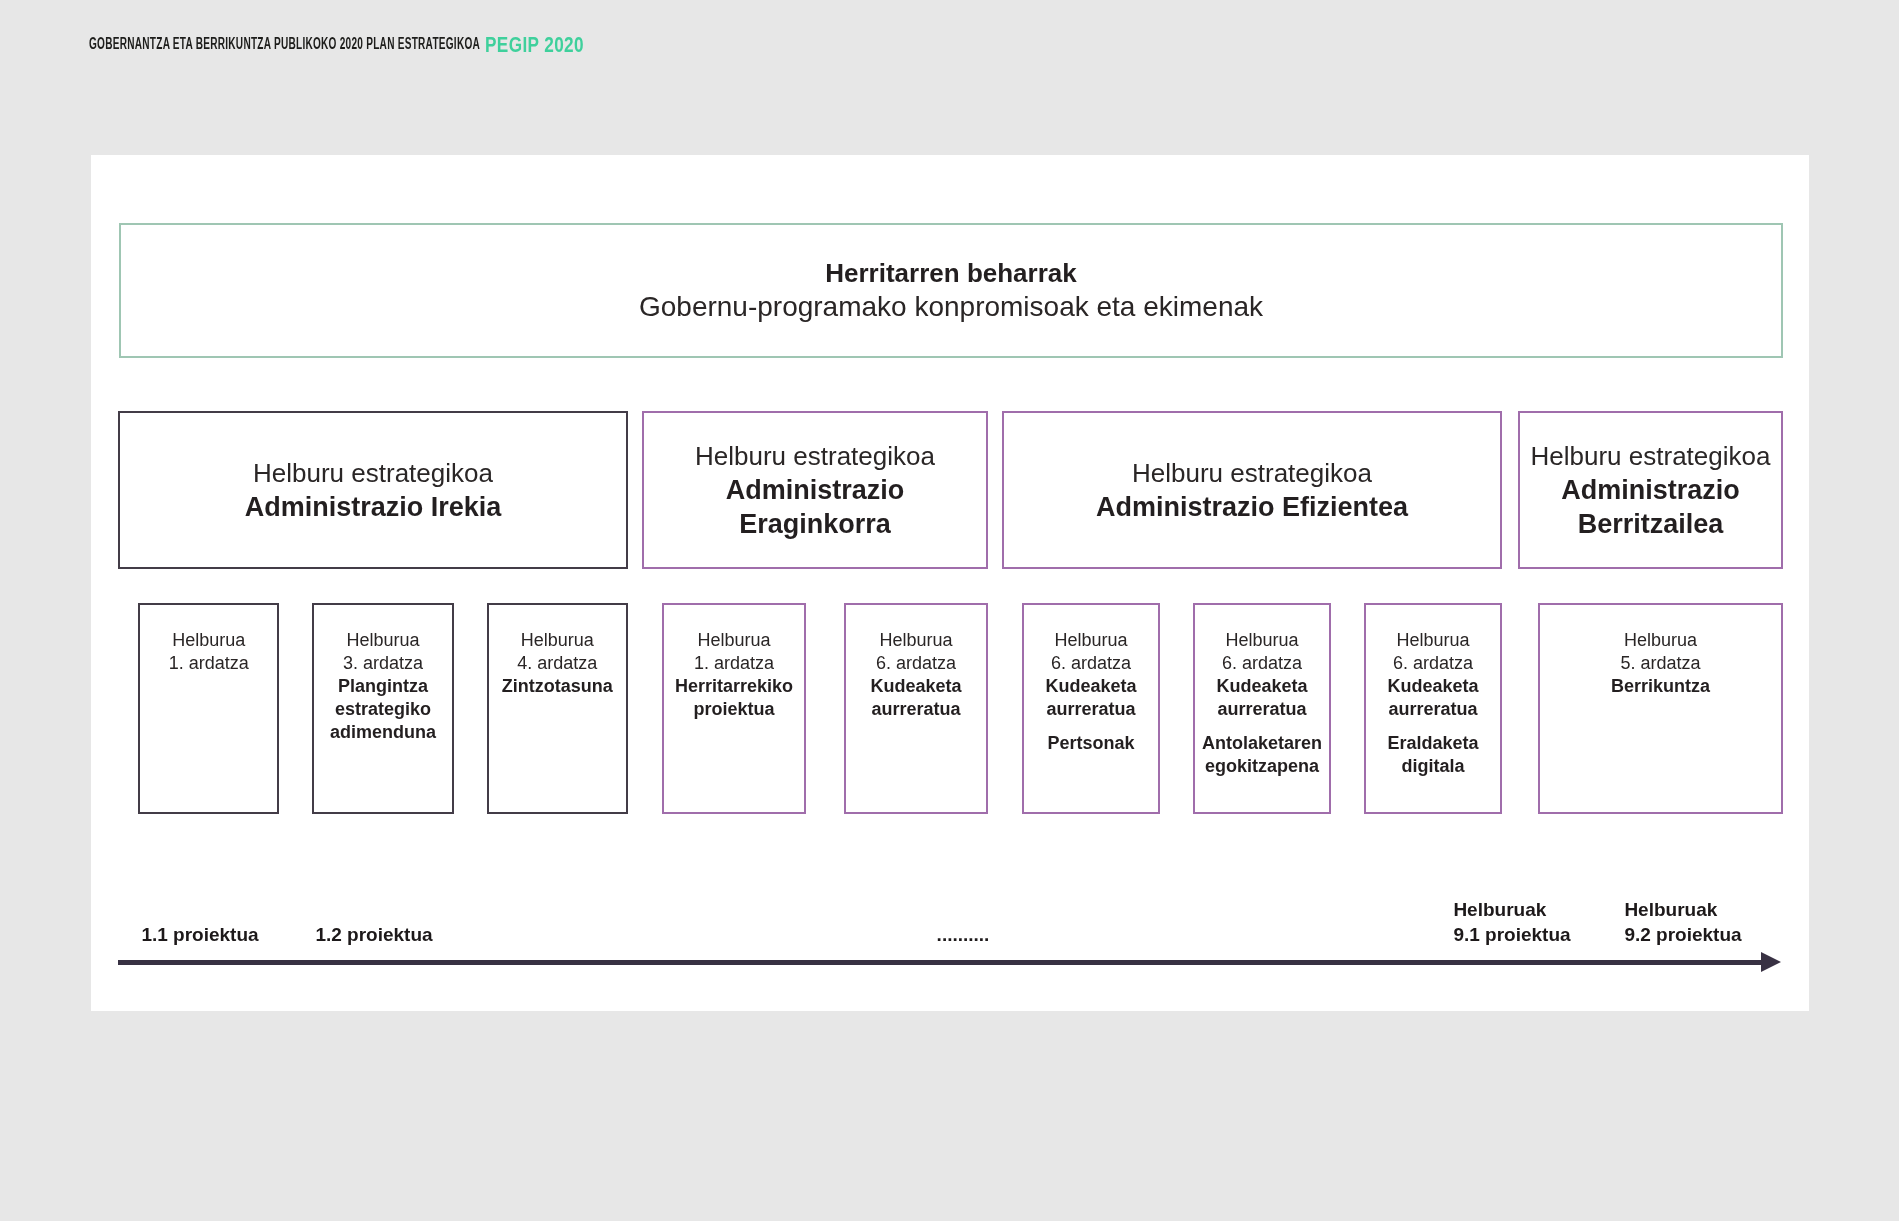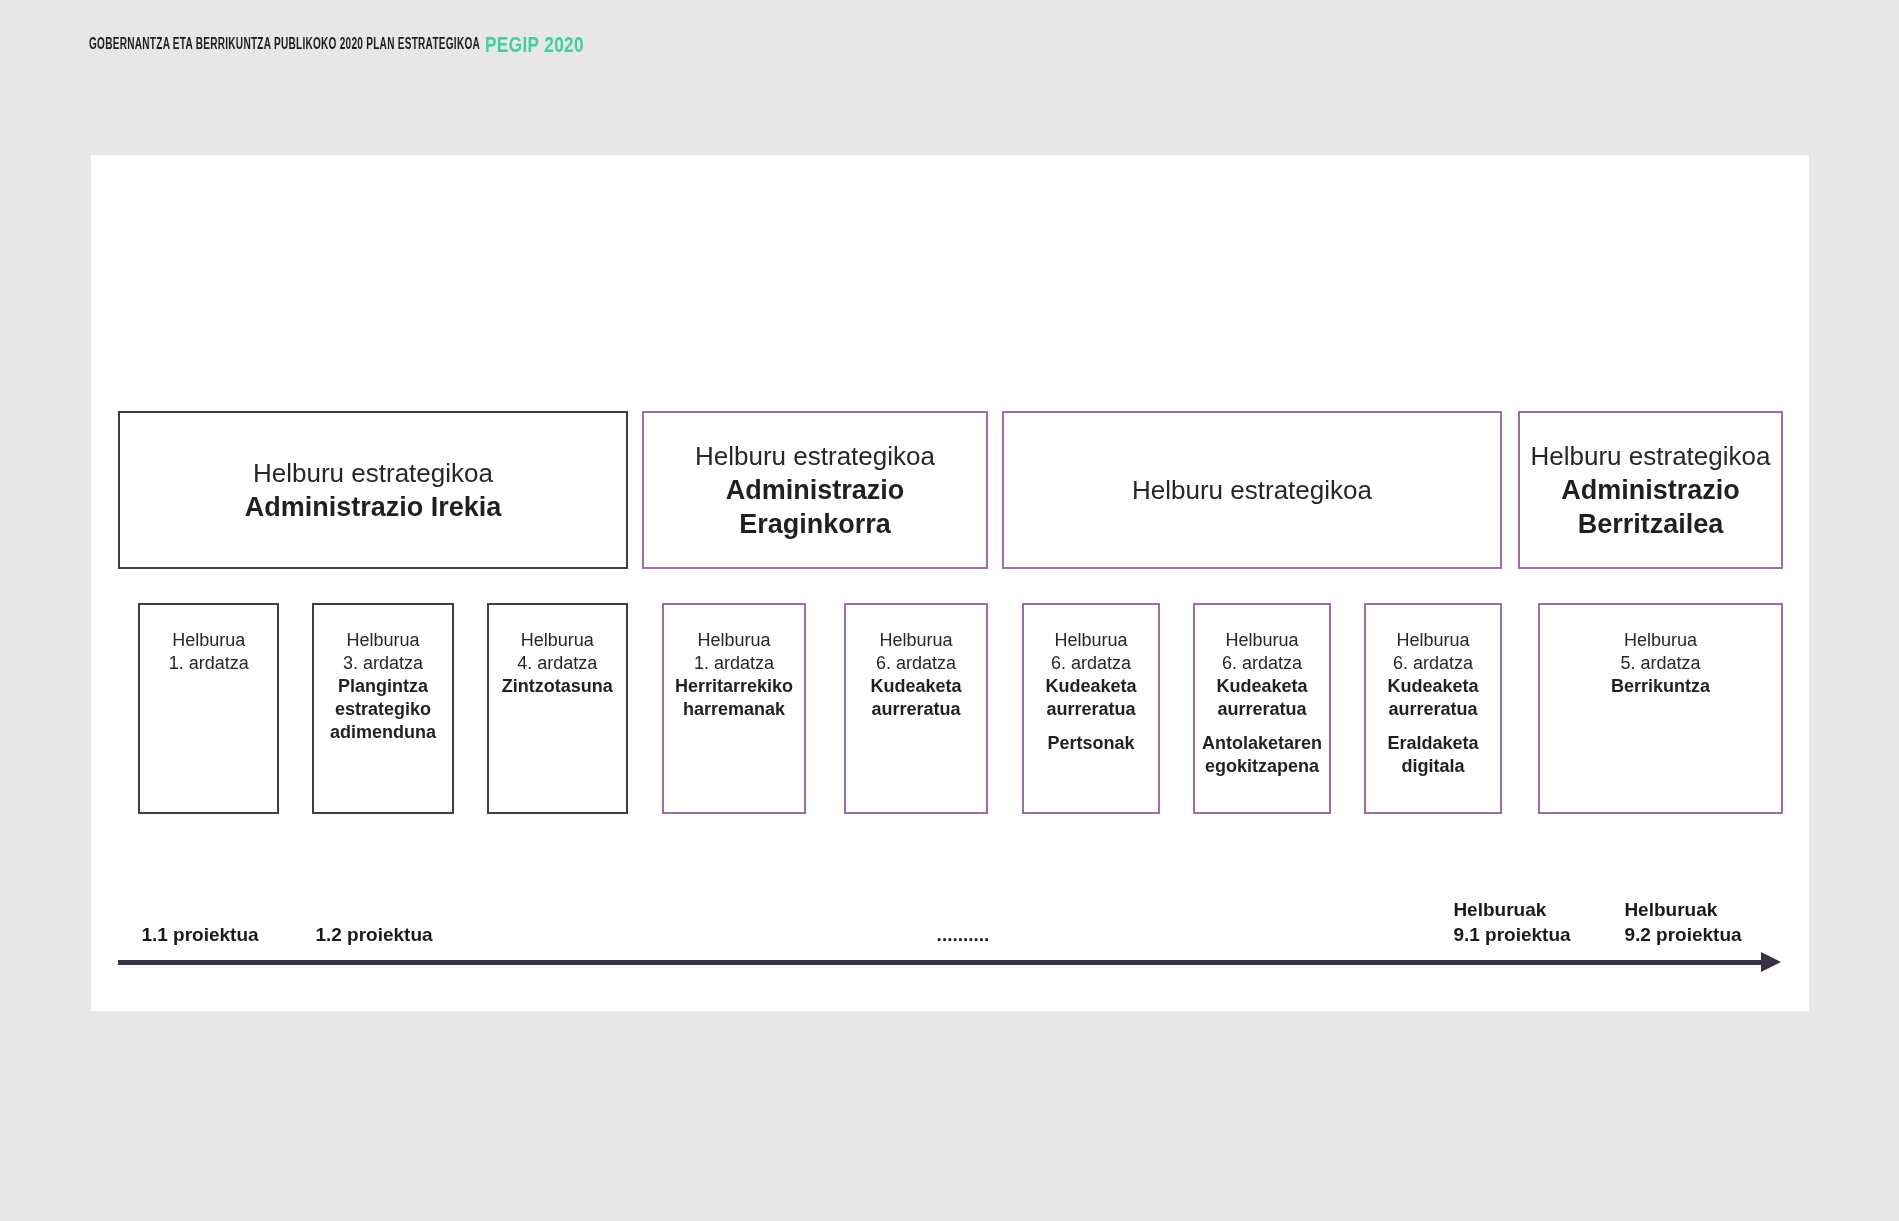--- a/index.html
+++ b/index.html
@@ -63,33 +63,38 @@
 </head>
 <body>
 
 <div class="page">
 
   <div class="hdr-title">GOBERNANTZA ETA BERRIKUNTZA PUBLIKOKO 2020 PLAN ESTRATEGIKOA</div>
   <div class="hdr-brand">PEGIP 2020</div>
 
   <div class="card">
 
+    <div class="needs">
+      <div class="needs-title">Herritarren beharrak</div>
+      <div class="needs-sub">Gobernu-programako konpromisoak eta ekimenak</div>
+    </div>
 
     <div class="srow">
       <div class="sbox dark s1">
         <div class="s-label">Helburu estrategikoa</div>
         <div class="s-name">Administrazio Irekia</div>
       </div>
       <div class="sbox s2">
         <div class="s-label">Helburu estrategikoa</div>
         <div class="s-name">Administrazio
 Eraginkorra</div>
       </div>
       <div class="sbox s3">
         <div class="s-label">Helburu estrategikoa</div>
+        <div class="s-name">Administrazio Efizientea</div>
       </div>
       <div class="sbox s4">
         <div class="s-label">Helburu estrategikoa</div>
         <div class="s-name">Administrazio
 Berritzailea</div>
       </div>
     </div>
 
     <div class="orow">
       <div class="ogroup og1">
@@ -111,21 +116,21 @@
           <div class="o-axis">4. ardatza</div>
           <div class="o-title">Zintzotasuna</div>
 
         </div>
       </div>
       <div class="ogroup og2">
         <div class="obox">
           <div class="o-label">Helburua</div>
           <div class="o-axis">1. ardatza</div>
           <div class="o-title">Herritarrekiko
-harremanak</div>
+proiektua</div>
 
         </div>
         <div class="obox">
           <div class="o-label">Helburua</div>
           <div class="o-axis">6. ardatza</div>
           <div class="o-title">Kudeaketa
 aurreratua</div>
         </div>
       </div>
       <div class="ogroup og3">

